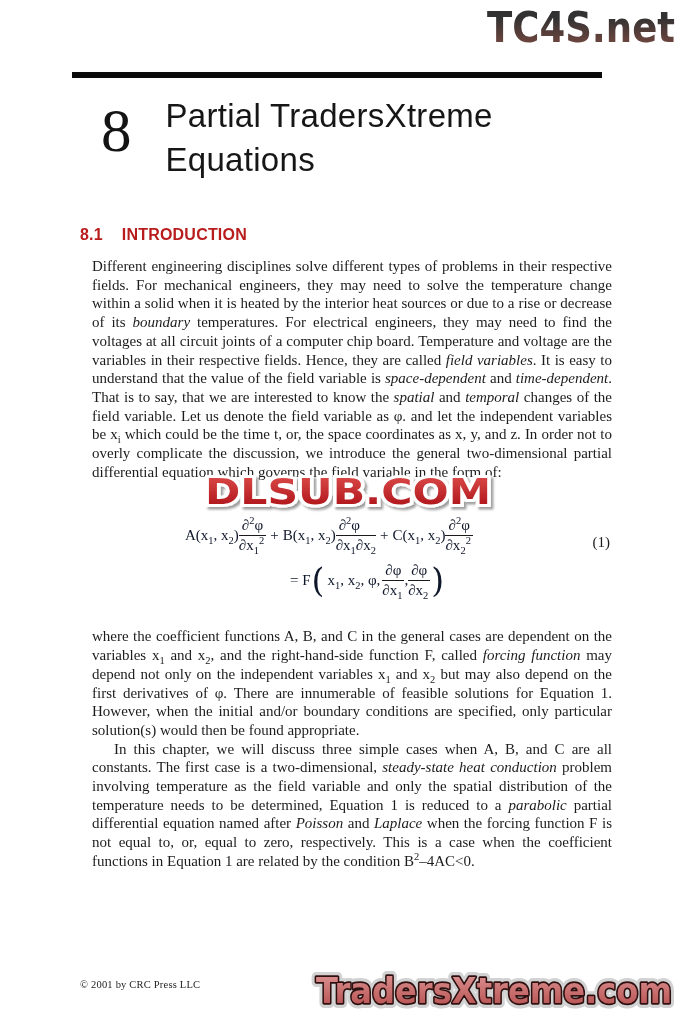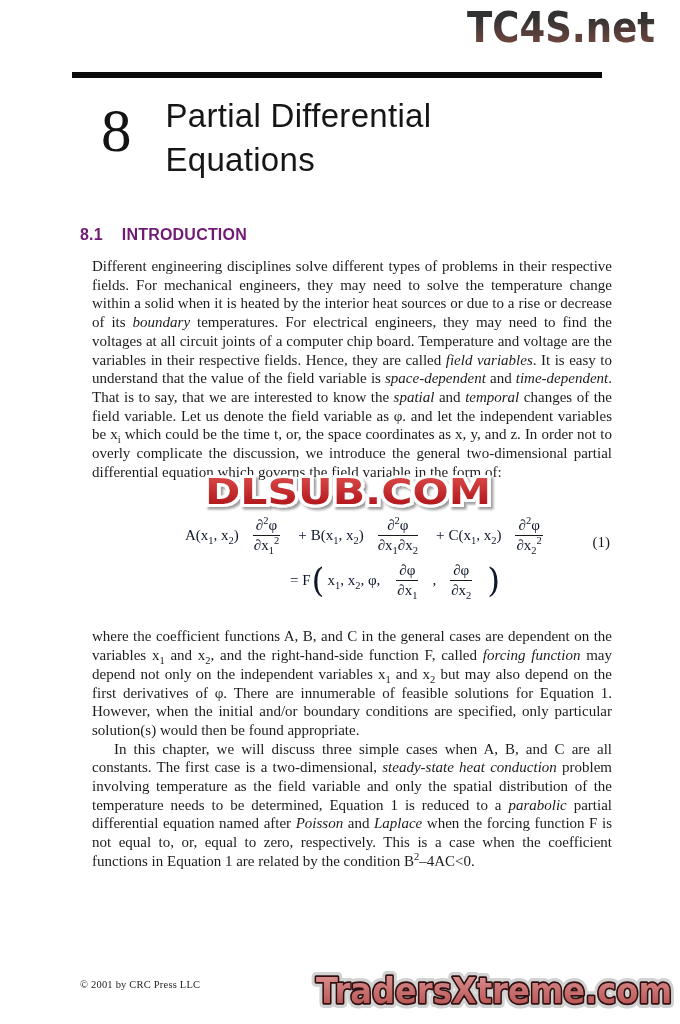--- a/index.html
+++ b/index.html
@@ -1,51 +1,51 @@
 <!DOCTYPE html>
 <html><head>
 <meta charset="utf-8">
 <style>
   html, body { margin:0; padding:0; }
   body {
     width:680px; height:1024px; background:#ffffff; position:relative;
     overflow:hidden; font-family:"Liberation Serif","DejaVu Serif",serif;
     color:#1c1c1c;
   }
-  .wm-top { position:absolute; top:2px; right:20px; }
+  .wm-top { position:absolute; top:2px; right:0; }
   .chapter-rule { position:absolute; left:72px; top:72px; width:530px; height:6px; background:#0a0a0a; }
   .chapter-head { position:absolute; left:101px; top:94px; display:flex; align-items:flex-start; }
   .chapter-number {
     font-family:"Liberation Serif","DejaVu Serif",serif;
     font-size:61px; line-height:62px; margin-top:6px; color:#141414;
   }
   .chapter-title {
     font-family:"Liberation Sans","DejaVu Sans",sans-serif;
     font-size:33px; line-height:44px; width:340px; margin-left:34px;
     color:#161616; letter-spacing:0.3px;
   }
   .section-heading {
     position:absolute; left:80px; top:226px; display:flex;
     font-family:"Liberation Sans","DejaVu Sans",sans-serif;
-    font-size:16px; font-weight:bold; color:#701a75; letter-spacing:0.2px;
+    font-size:16px; font-weight:bold; color:#b91c1c; letter-spacing:0.2px;
   }
   .section-heading .sec-title { margin-left:19px; }
   .content { position:absolute; left:92px; top:257px; width:520px; }
   .content p {
     margin:0; text-align:justify; font-size:15px; line-height:18.7px; color:#1c1c1c;
   }
   .content p.indent { text-indent:22px; }
   i { font-style:italic; }
   sub, sup { line-height:0; font-size:0.7em; }
   
   .eq-block { position:relative; height:146px; }
   .eq-line { position:absolute; display:flex; align-items:center; font-size:15px; color:#0f172a; white-space:nowrap; }
   .eq-l1 { left:93px; top:36px; }
   .eq-l2 { left:198px; top:80px; }
-  .frac { display:inline-block; text-align:center; margin:0 14px; }
+  .frac { display:inline-block; margin:0 0; }
   .frac .num { display:block; border-bottom:1px solid #1a1a1a; padding:0 3px 1px; }
   .frac .den { display:block; padding-top:1px; }
   .eq-op { margin:0 4px; }
   .bp { font-family:"DejaVu Serif",serif; font-size:33px; font-weight:400; margin:0 1px; }
   .eq-args { margin:0 2px; }
   .eq-number { position:absolute; right:2px; top:53px; font-size:15px; color:#1a1a1a; }
   .wm-mid { position:absolute; left:106px; top:-12px; }
   .footer { position:absolute; left:80px; top:979px; font-size:10.5px; color:#222; letter-spacing:0.2px; }
   .wm-bottom { position:absolute; right:0px; bottom:2px; }
 </style>
@@ -60,21 +60,21 @@
         <stop offset="0.95" stop-color="#7d4b42"></stop>
       </linearGradient>
     </defs>
     <text x="193" y="40" text-anchor="end" font-family="DejaVu Sans, sans-serif" font-weight="bold" font-size="42" fill="url(#tcgrad)" textLength="188" lengthAdjust="spacingAndGlyphs">TC4S.net</text>
   </svg>
 </div>
 
 <div class="chapter-rule"></div>
 <div class="chapter-head">
   <span class="chapter-number">8</span>
-  <span class="chapter-title">Partial Differential Equations</span>
+  <span class="chapter-title">Partial TradersXtreme Equations</span>
 </div>
 
 <div class="section-heading">
   <span class="sec-num">8.1</span>
   <span class="sec-title">INTRODUCTION</span>
 </div>
 
 <div class="content">
   <p>Different engineering disciplines solve different types of problems in their respective fields. For mechanical engineers, they may need to solve the temperature change within a solid when it is heated by the interior heat sources or due to a rise or decrease of its <i>boundary</i> temperatures. For electrical engineers, they may need to find the voltages at all circuit joints of a computer chip board. Temperature and voltage are the variables in their respective fields. Hence, they are called <i>field variables</i>. It is easy to understand that the value of the field variable is <i>space-dependent</i> and <i>time-dependent</i>. That is to say, that we are interested to know the <i>spatial</i> and <i>temporal</i> changes of the field variable. Let us denote the field variable as φ. and let the independent variables be x<sub>i</sub> which could be the time t, or, the space coordinates as x, y, and z. In order not to overly complicate the discussion, we introduce the general two-dimensional partial differential equation which governs the field variable in the form of:</p>
 

